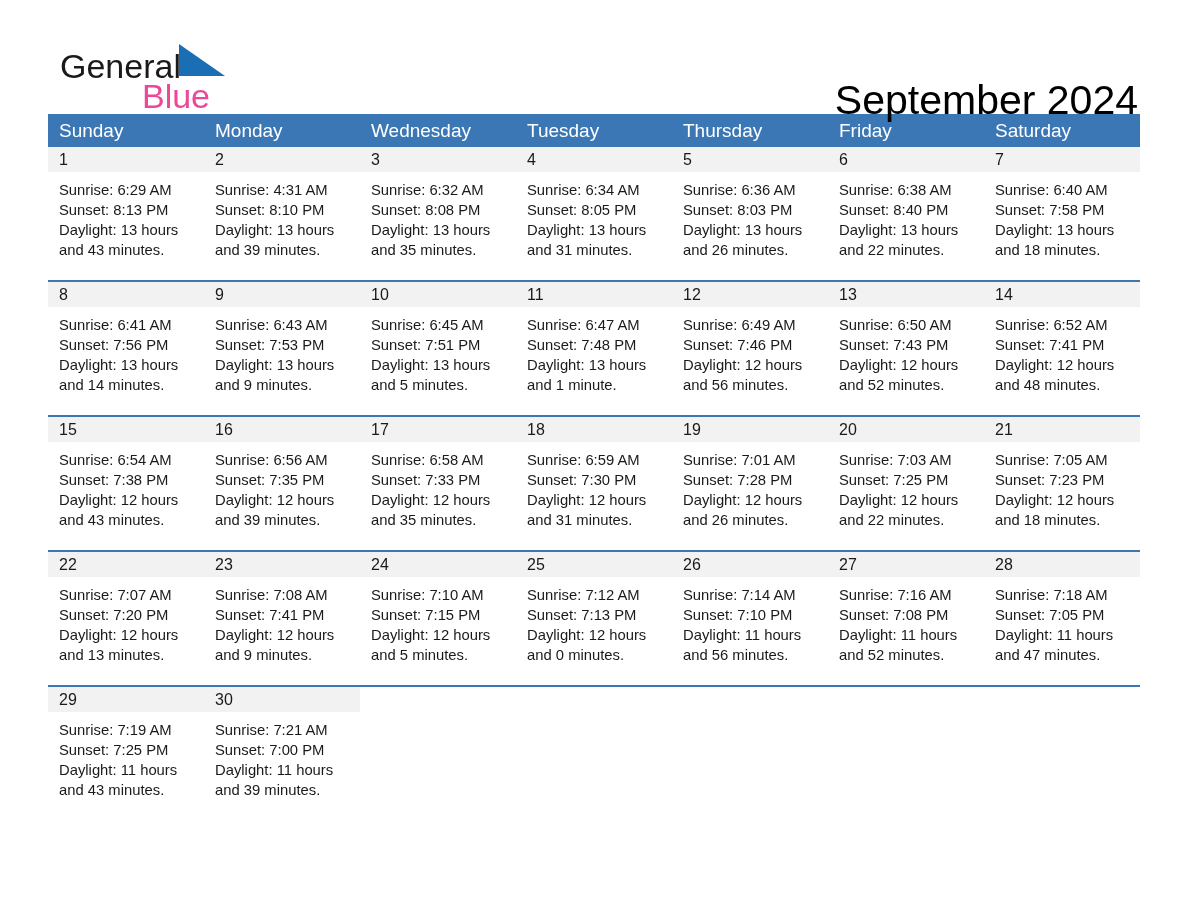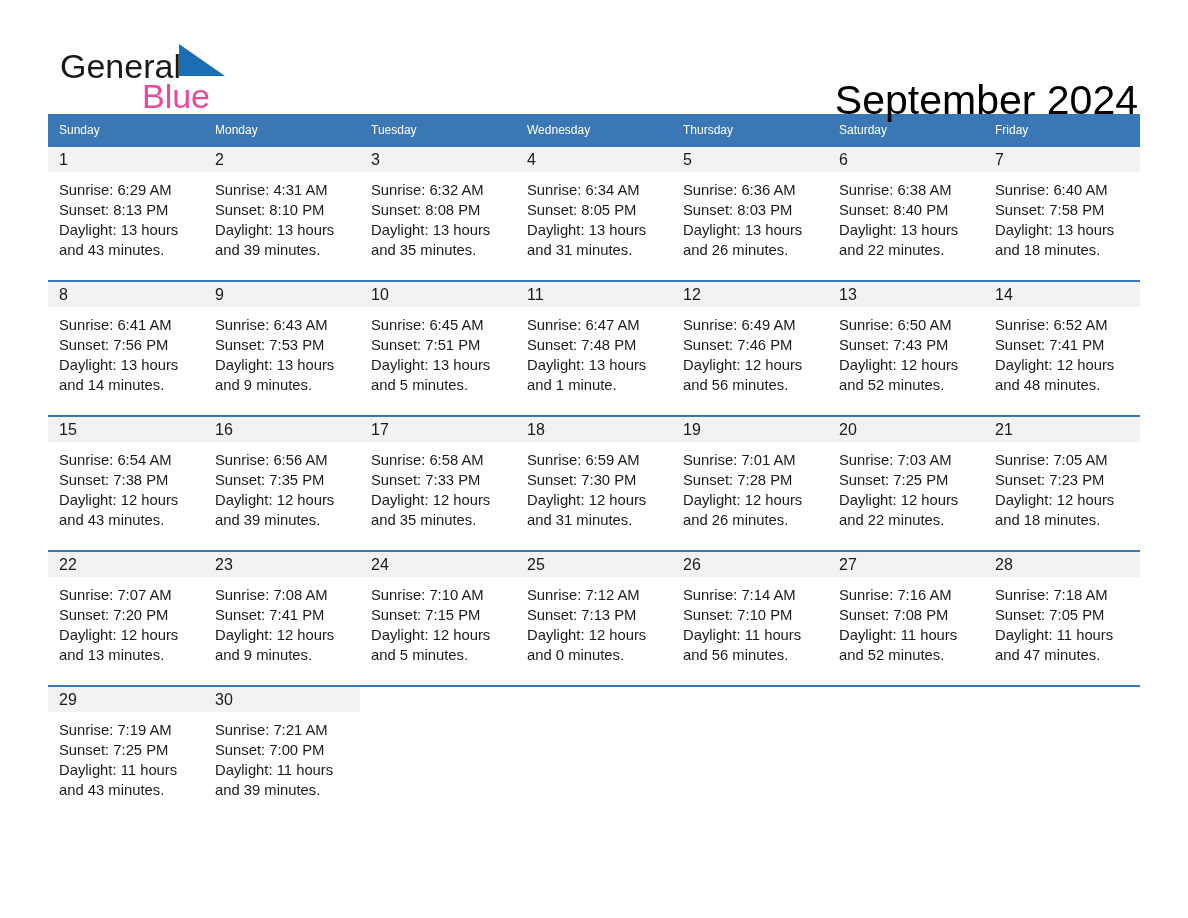--- a/index.html
+++ b/index.html
@@ -91,21 +91,21 @@
     width: 1092px;
   }
   .weekday-row {
     display: grid;
     grid-template-columns: repeat(7, 1fr);
     background: #3b77b5;
     height: 33px;
   }
   .weekday {
     color: #ffffff;
-    font-size: 12px;
+    font-size: 19px;
     line-height: 33px;
     padding-left: 11px;
     white-space: nowrap;
     overflow: hidden;
   }
 
   .week {
     display: grid;
     grid-template-columns: repeat(7, 1fr);
     border-top: 2px solid #3b77b5;
@@ -165,25 +165,25 @@
     <div class="title-block">
       <div class="month-title">September 2024</div>
     </div>
 
   </div>
 
   <div class="calendar">
     <div class="weekday-row">
         <div class="weekday">Sunday</div>
         <div class="weekday">Monday</div>
+        <div class="weekday">Wednesday</div>
         <div class="weekday">Tuesday</div>
-        <div class="weekday">Wednesday</div>
         <div class="weekday">Thursday</div>
+        <div class="weekday">Friday</div>
         <div class="weekday">Saturday</div>
-        <div class="weekday">Friday</div>
       </div>
     <div class="weeks">
         <div class="week">
           <div class="day-cell">
             <div class="day-num-band"><span class="day-num">1</span></div>
             <div class="day-body">
               <div class="day-line">Sunrise: 6:29 AM</div>
               <div class="day-line">Sunset: 8:13 PM</div>
               <div class="day-line">Daylight: 13 hours</div>
               <div class="day-line">and 43 minutes.</div>

